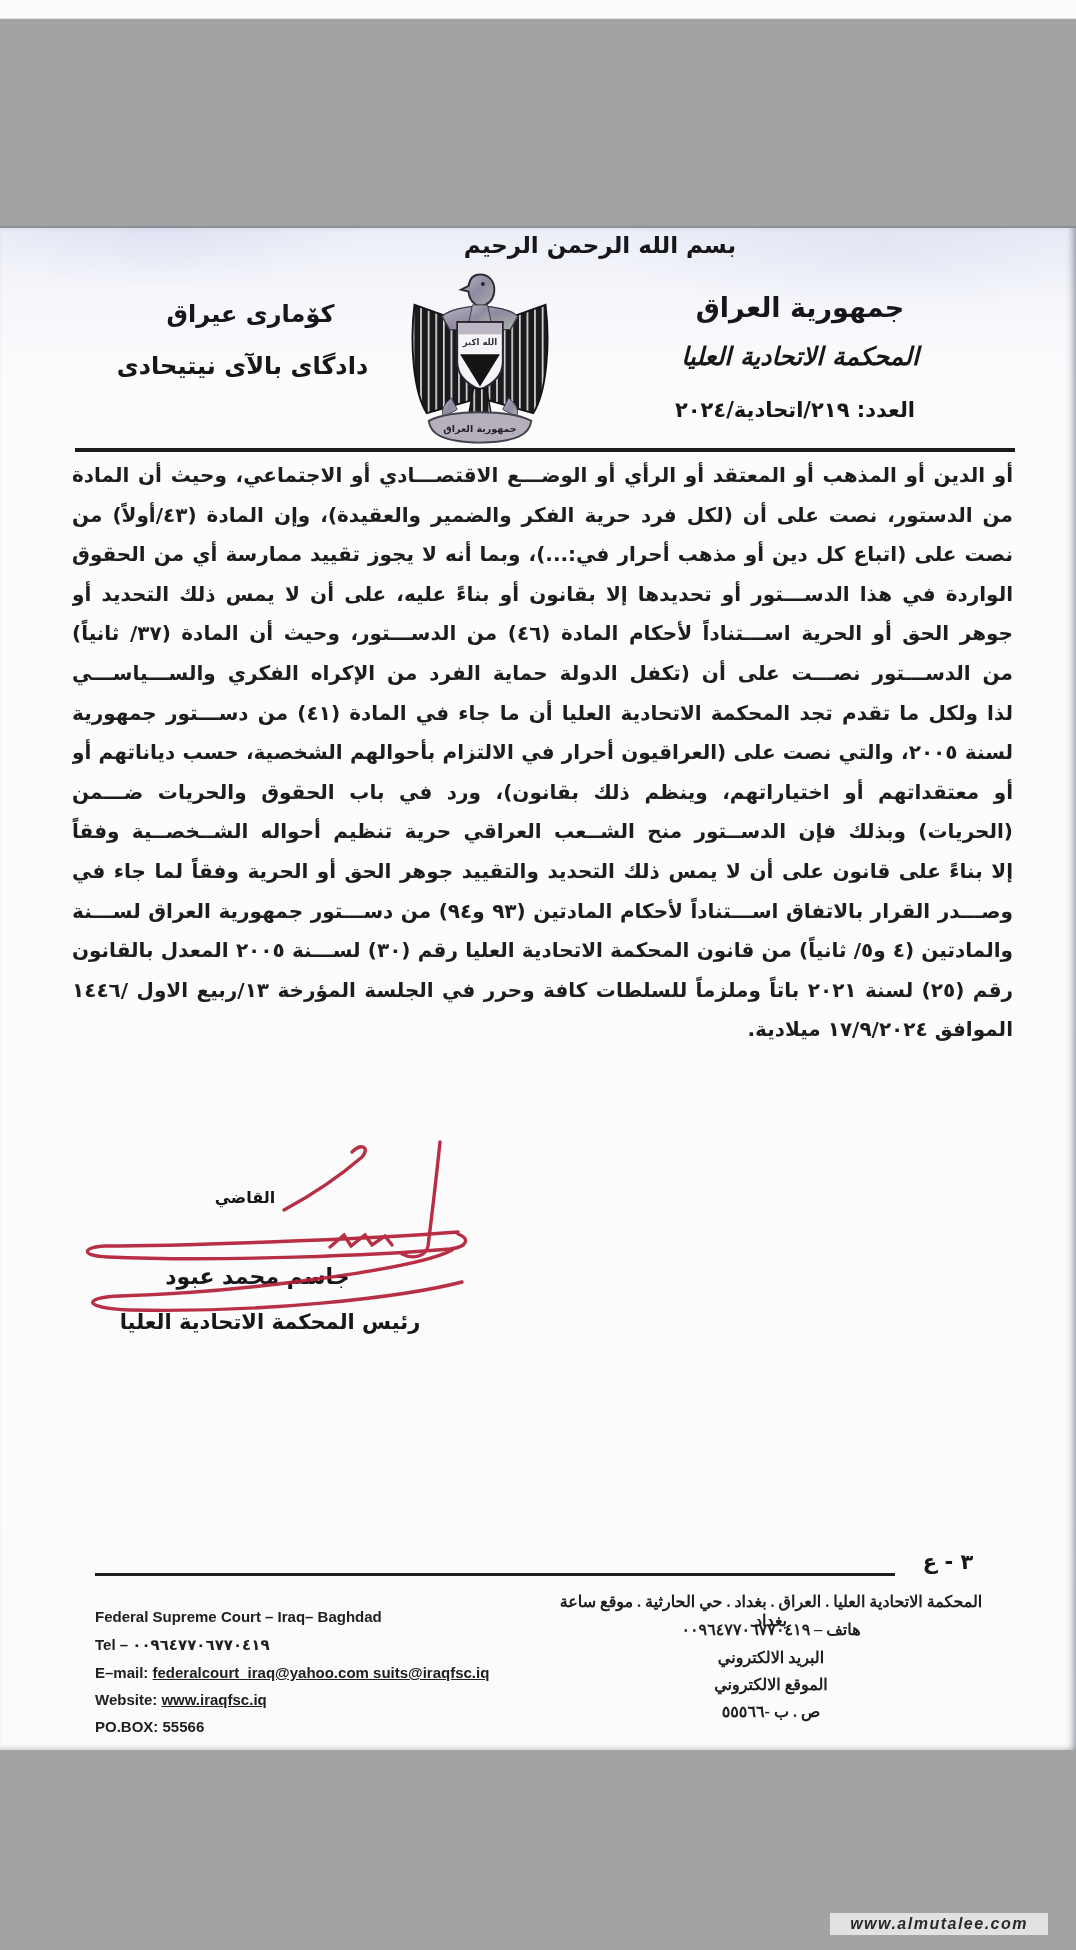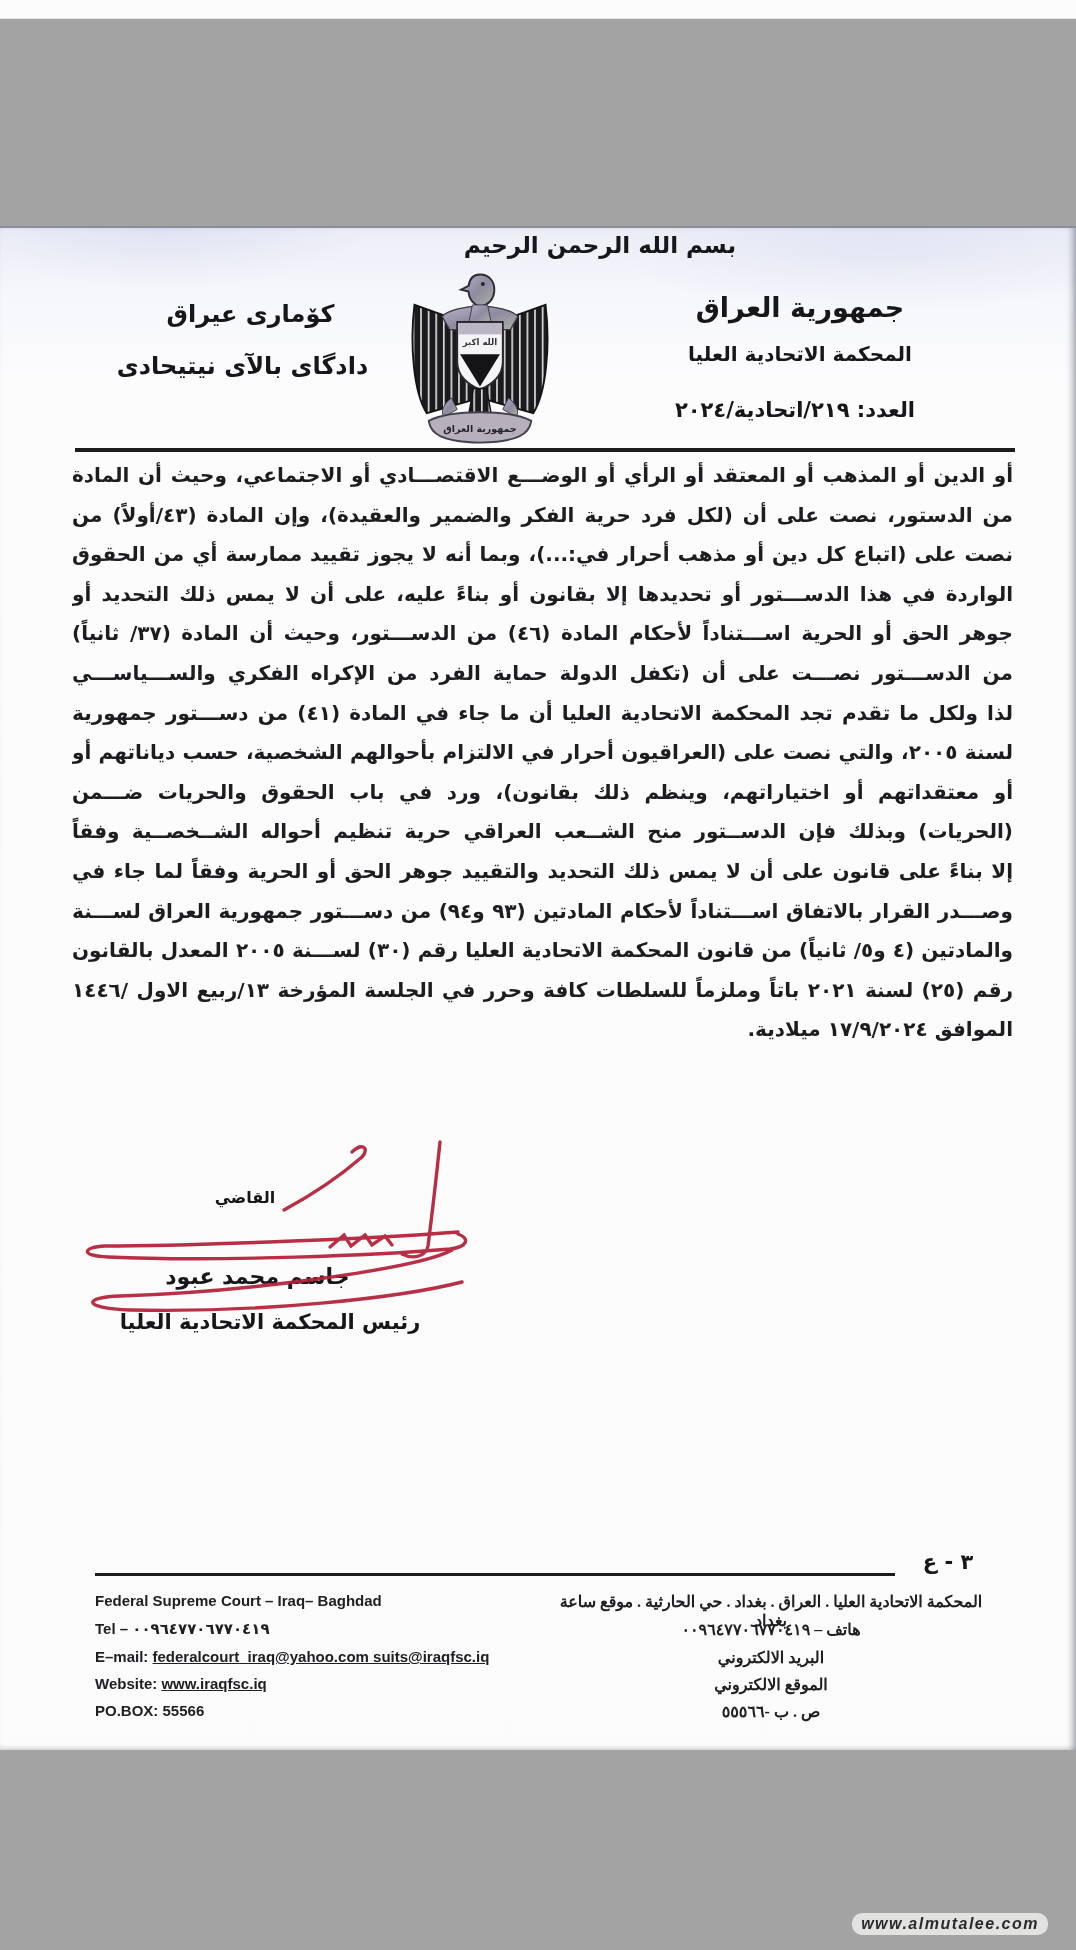--- a/index.html
+++ b/index.html
@@ -23,45 +23,45 @@
   .hdr-txt{font-weight:700;color:#17171a;text-align:center;}
   .divider{position:absolute;background:#1c1c1e;}
   .body-text{
     position:absolute;left:72px;top:456px;width:941px;
     direction:rtl;font-weight:700;font-size:20px;line-height:39.6px;color:#1d1d20;
   }
   .body-text .bline{text-align:justify;text-align-last:justify;white-space:normal;height:39.6px;overflow:hidden;}
   .body-text .bline.last{text-align:center;text-align-last:right;}
   .sig-txt{position:absolute;font-weight:700;color:#17171a;text-align:center;direction:rtl;}
   .sig-svg{position:absolute;left:70px;top:1128px;width:430px;height:190px;pointer-events:none;}
-  .foot-en{position:absolute;left:95px;width:440px;font-family:"Liberation Sans","DejaVu Sans",sans-serif;font-weight:700;font-size:15px;color:#202023;}
+  .foot-en{position:absolute;left:95px;width:440px;font-family:"Liberation Sans","DejaVu Sans",sans-serif;font-weight:700;font-size:15px;color:#202023;margin-top:16px;}
   .foot-ar{position:absolute;right:90px;width:430px;direction:rtl;text-align:center;font-weight:700;font-size:16px;color:#202023;font-family:Liberation Serif, serif;}
   .foot-ar span{unicode-bidi:plaintext;}
   .u{text-decoration:underline;}
   .pagemark{position:absolute;left:898px;top:1550px;width:100px;font-weight:700;font-size:21px;color:#17171a;text-align:center;direction:rtl;}
   .watermark{
     position:absolute;right:28px;top:1913px;
     font-family:"Liberation Sans","DejaVu Sans",sans-serif;font-weight:700;font-style:italic;
-    font-size:16px;letter-spacing:1.5px;color:#2a2a2c;background:#e2e2e1;padding:2px 9px;border-radius:10px;
+    font-size:16px;letter-spacing:1.5px;color:#2a2a2c;background:#e2e2e1;padding:2px 20px;
   }
   svg text{font-family:"DejaVu Sans",sans-serif;}
 </style>
 </head>
 <body>
 
 <div id="screen">
 
   <div class="topbar"></div>
 
   <div class="paper"></div>
 
   <div class="abs hdr-txt ar" style="left:460px;top:232px;width:280px;font-size:23px;">بسم الله الرحمن الرحيم</div>
 
   <div class="abs hdr-txt ar" style="left:660px;top:292px;width:280px;font-size:27px;">جمهورية العراق</div>
-  <div class="abs hdr-txt ar" style="left:640px;top:342px;width:320px;font-size:20px;">المحكمة الاتحادية العليا</div>
+  <div class="abs hdr-txt ar" style="left:640px;top:342px;width:320px;font-size:25px;font-style:italic;">المحكمة الاتحادية العليا</div>
   <div class="abs hdr-txt ar" style="left:655px;top:398px;width:280px;font-size:21px;">العدد: ٢١٩/اتحادية/٢٠٢٤</div>
 
   <div class="abs hdr-txt ar" style="left:118px;top:300px;width:265px;font-size:24px;">كۆمارى عيراق</div>
   <div class="abs hdr-txt ar" style="left:90px;top:352px;width:305px;font-size:24px;">دادگاى بالآى نيتيحادى</div>
 
   <div class="abs" style="left:385px;top:262px;width:190px;height:196px;">
     <svg viewBox="0 0 200 196" width="190" height="196">
       <defs>
         <pattern id="wingStripes" width="8" height="12" patternUnits="userSpaceOnUse">
           <rect width="8" height="12" fill="#1b1b1d"></rect>

